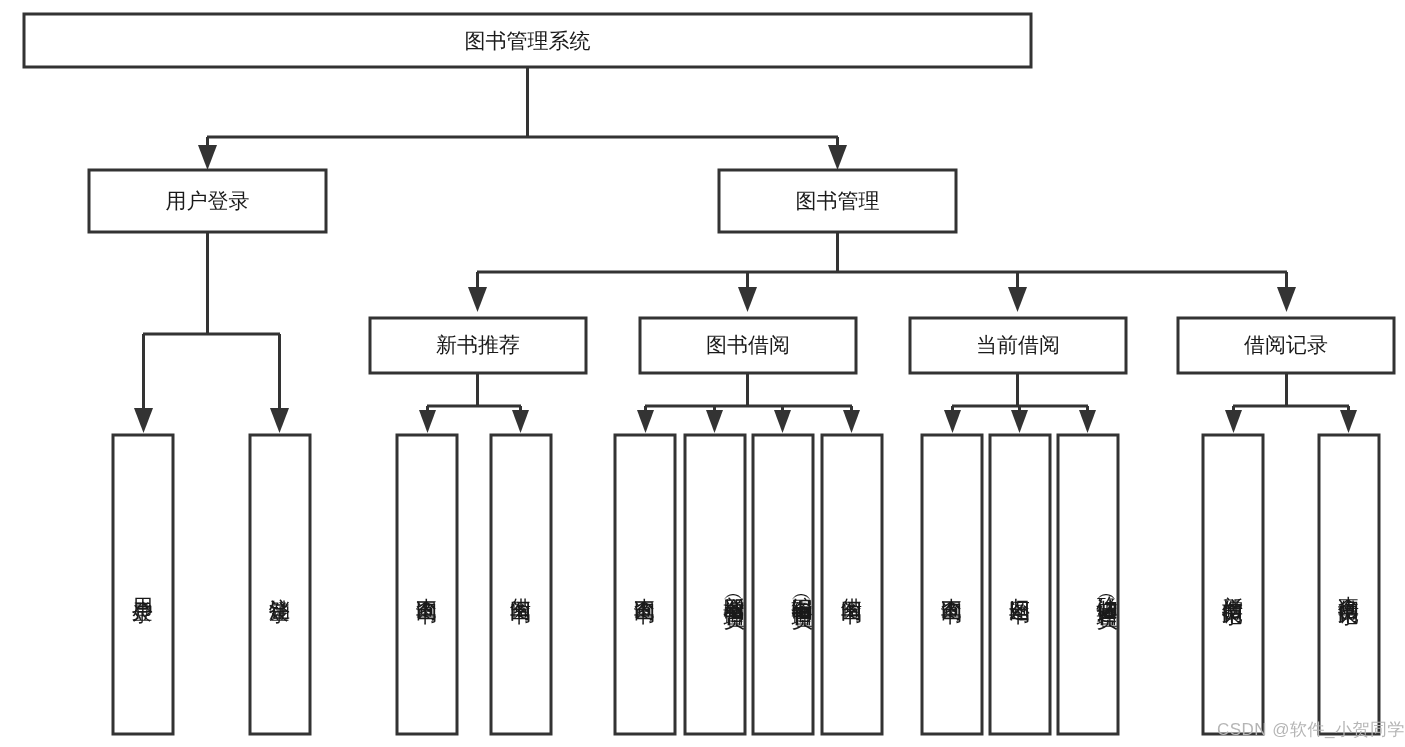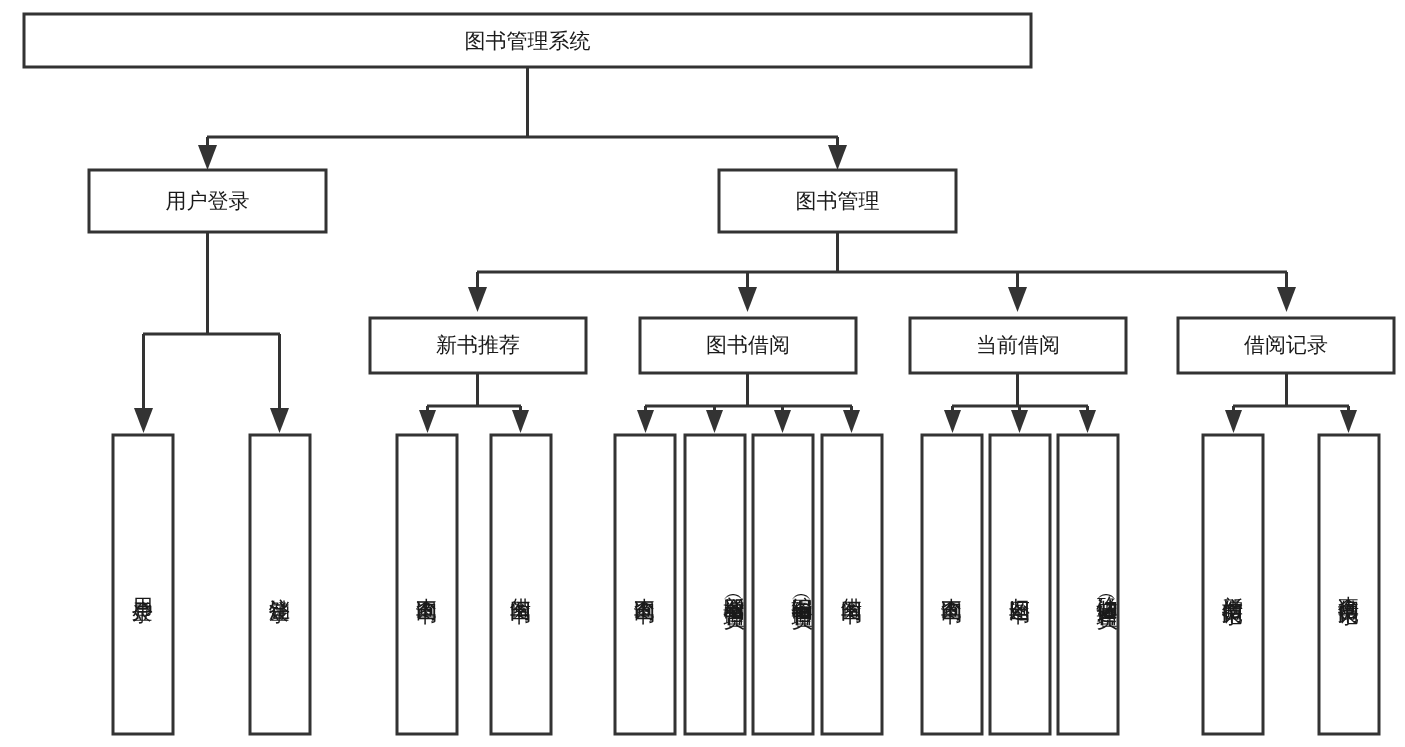--- a/index.html
+++ b/index.html
@@ -210,14 +210,15 @@
   <div class="node-label-v" style="left:607px;  top:435px; width:60px; height:299px;">查询图书</div>
   <div class="node-label-v" style="left:677px;  top:435px; width:60px; height:299px; align-items:flex-start; padding-top:6px; box-sizing:border-box;">新增图书（管理员）</div>
   <div class="node-label-v" style="left:745px;  top:435px; width:60px; height:299px; align-items:flex-start; padding-top:6px; box-sizing:border-box;">编辑图书（管理员）</div>
   <div class="node-label-v" style="left:814px;  top:435px; width:60px; height:299px;">借阅图书</div>
   <div class="node-label-v" style="left:914px;  top:435px; width:60px; height:299px;">查询图书</div>
   <div class="node-label-v" style="left:982px;  top:435px; width:60px; height:299px;">归还图书</div>
   <div class="node-label-v" style="left:1050px; top:435px; width:60px; height:299px; align-items:flex-start; padding-top:6px; box-sizing:border-box;">确认归还（管理员）</div>
   <div class="node-label-v" style="left:1195px; top:435px; width:60px; height:299px;">新增借阅记录</div>
   <div class="node-label-v" style="left:1311px; top:435px; width:60px; height:299px;">查询借阅记录</div>
 
+  <div class="watermark">CSDN @软件_小贺同学</div>
 
 </div>
 
 </body></html>

